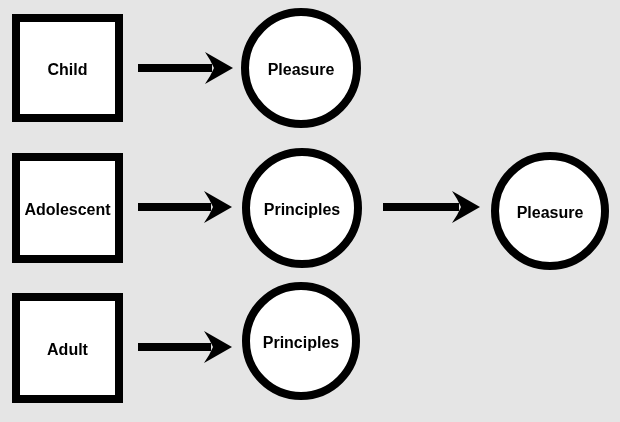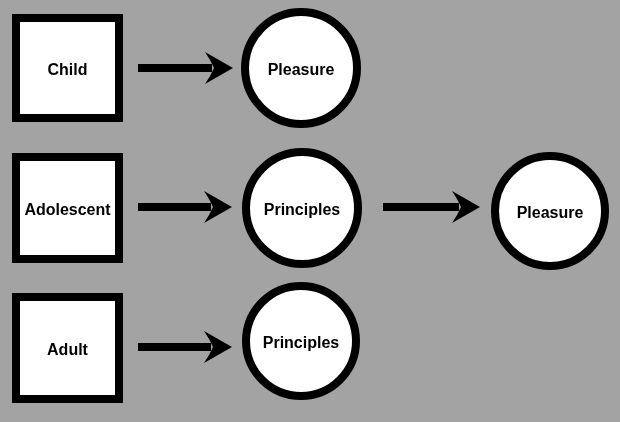--- a/index.html
+++ b/index.html
@@ -4,21 +4,21 @@
 <style>
   html, body {
     margin: 0;
     padding: 0;
     background: #ffffff;
   }
   .canvas {
     position: relative;
     width: 620px;
     height: 422px;
-    background: #a3a3a3;
+    background: #e5e5e5;
     overflow: hidden;
   }
   svg {
     display: block;
   }
   .label {
     font-family: "Liberation Sans", "DejaVu Sans", sans-serif;
     font-weight: bold;
     text-anchor: middle;
     dominant-baseline: central;

